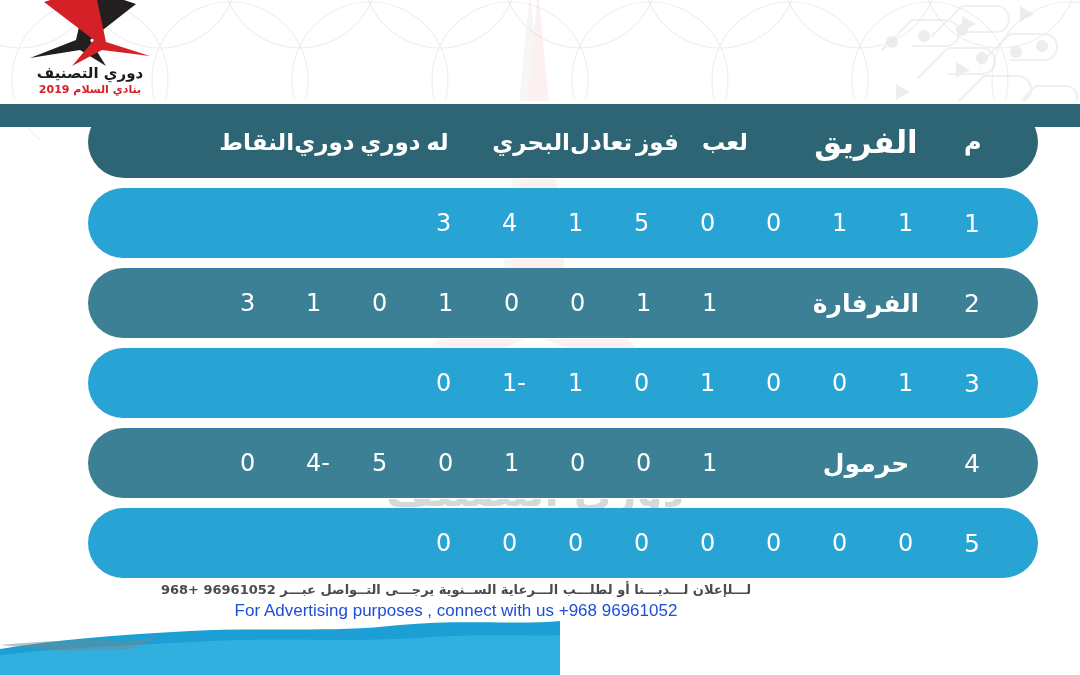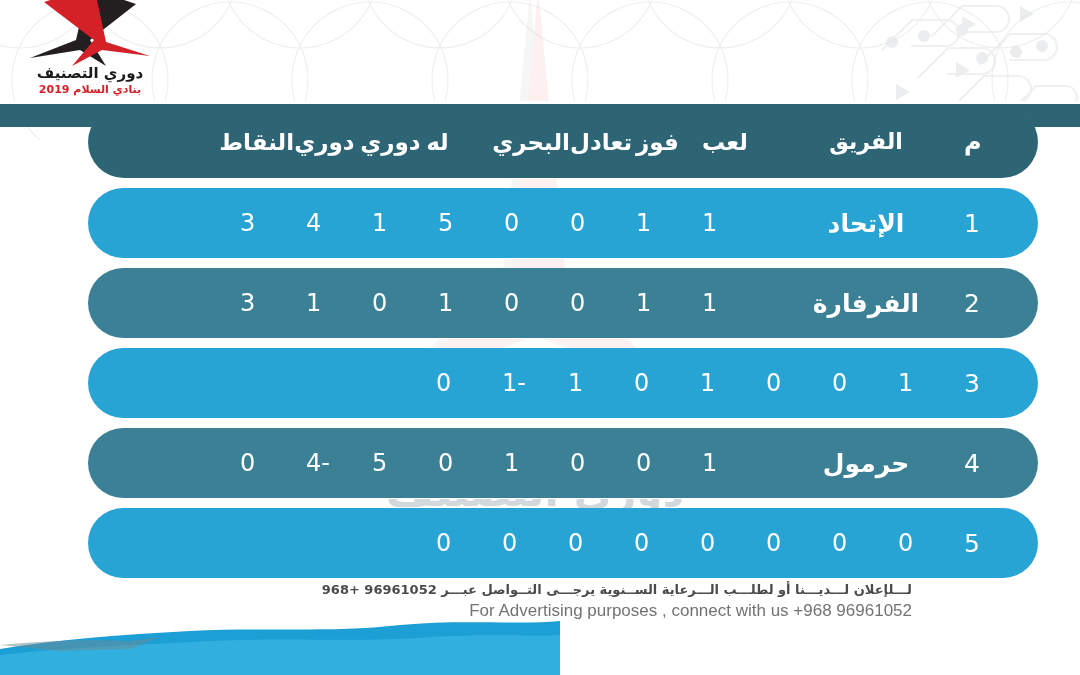--- a/index.html
+++ b/index.html
@@ -85,32 +85,32 @@
   .row.even{background:#3c8095;}
 
   .cell{
     flex:0 0 66px;text-align:left;
     font-size:24px;line-height:1;
   }
   .row.header .cell{font-size:23px;}
   .cell.c-no{flex:0 0 74px;font-size:25px;}
   .cell.c-team{flex:0 0 196px;font-size:25px;font-weight:700;text-align:center;}
   .row.header .cell.c-no{font-size:24px;}
-  .row.header .cell.c-team{font-size:22px;}
+  .row.header .cell.c-team{font-size:31px;}
 
   
   .footer{
-    position:absolute;left:0;top:582px;width:912px;text-align:right;z-index:6;
+    position:absolute;left:0;top:582px;width:912px;text-align:center;z-index:6;
   }
   .footer .ar{
     font-size:13px;font-weight:700;color:#4b4b4b;letter-spacing:.2px;
     direction:rtl;
   }
   .footer .en{
-    font-size:17px;color:#737373;margin-top:4px;direction:ltr;
+    font-size:17px;color:#1d4ed8;margin-top:4px;direction:ltr;
     font-family:"Liberation Sans",sans-serif;
   }
 </style>
 </head>
 <body>
 
 <div class="bg-layer">
 
   <div class="circles">
     <svg viewBox="0 0 1160 210" xmlns="http://www.w3.org/2000/svg">
@@ -210,21 +210,20 @@
     <div class="cell">تعادل</div>
     <div class="cell">البحري</div>
     <div class="cell">له</div>
     <div class="cell">دوري</div>
     <div class="cell">دوري</div>
     <div class="cell">النقاط</div>
   </div>
 
   <div class="row odd">
     <div class="cell c-no">1</div>
-    <div class="cell c-team">الإتحاد</div>
     <div class="cell">1</div>
     <div class="cell">1</div>
     <div class="cell">0</div>
     <div class="cell">0</div>
     <div class="cell">5</div>
     <div class="cell">1</div>
     <div class="cell">4</div>
     <div class="cell">3</div>
   </div>
 

